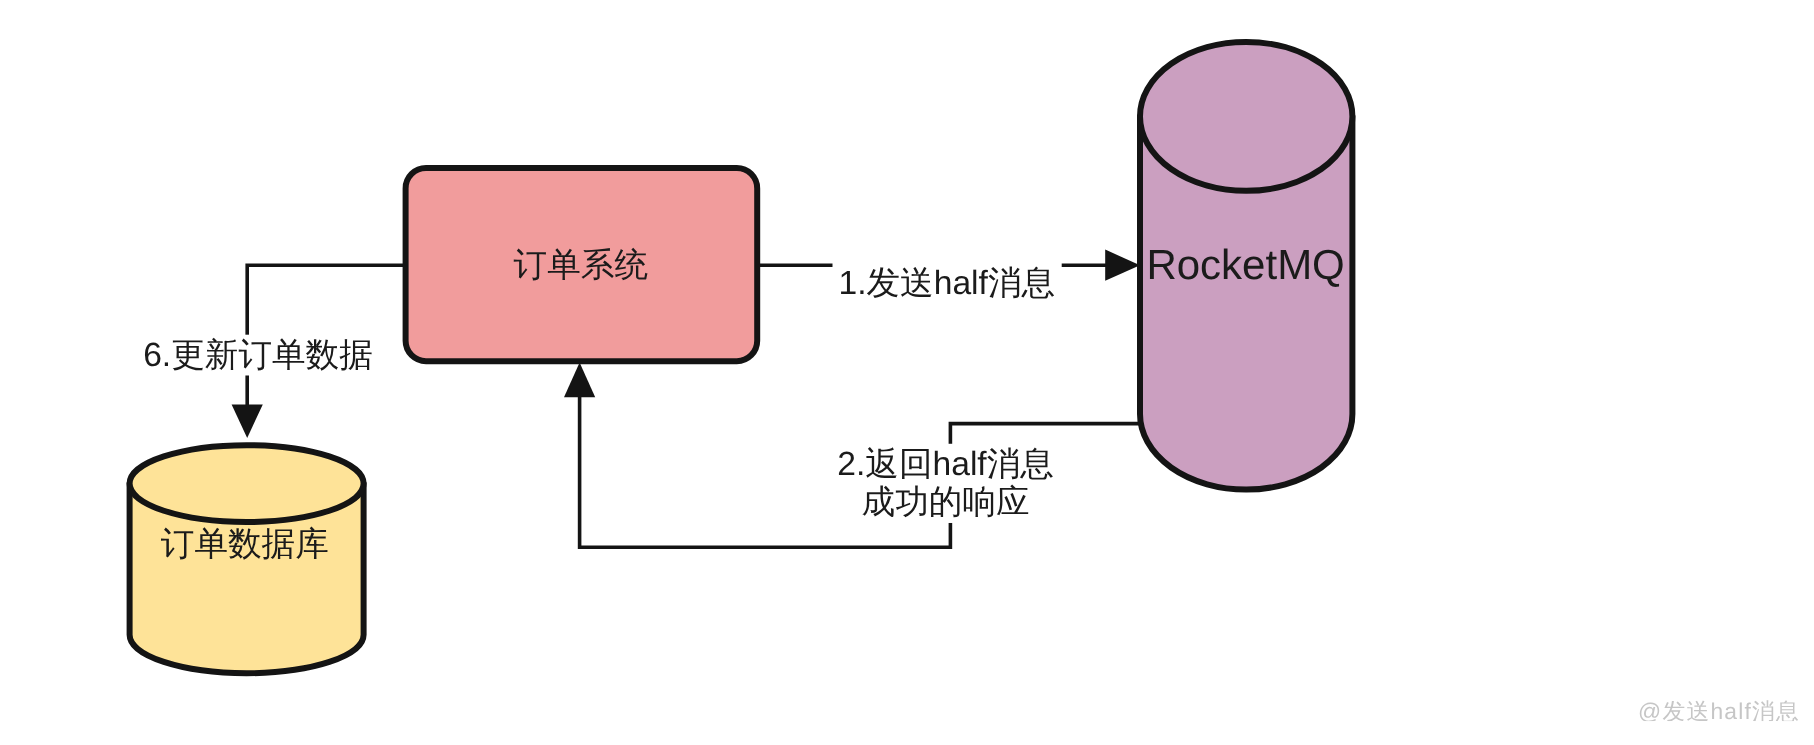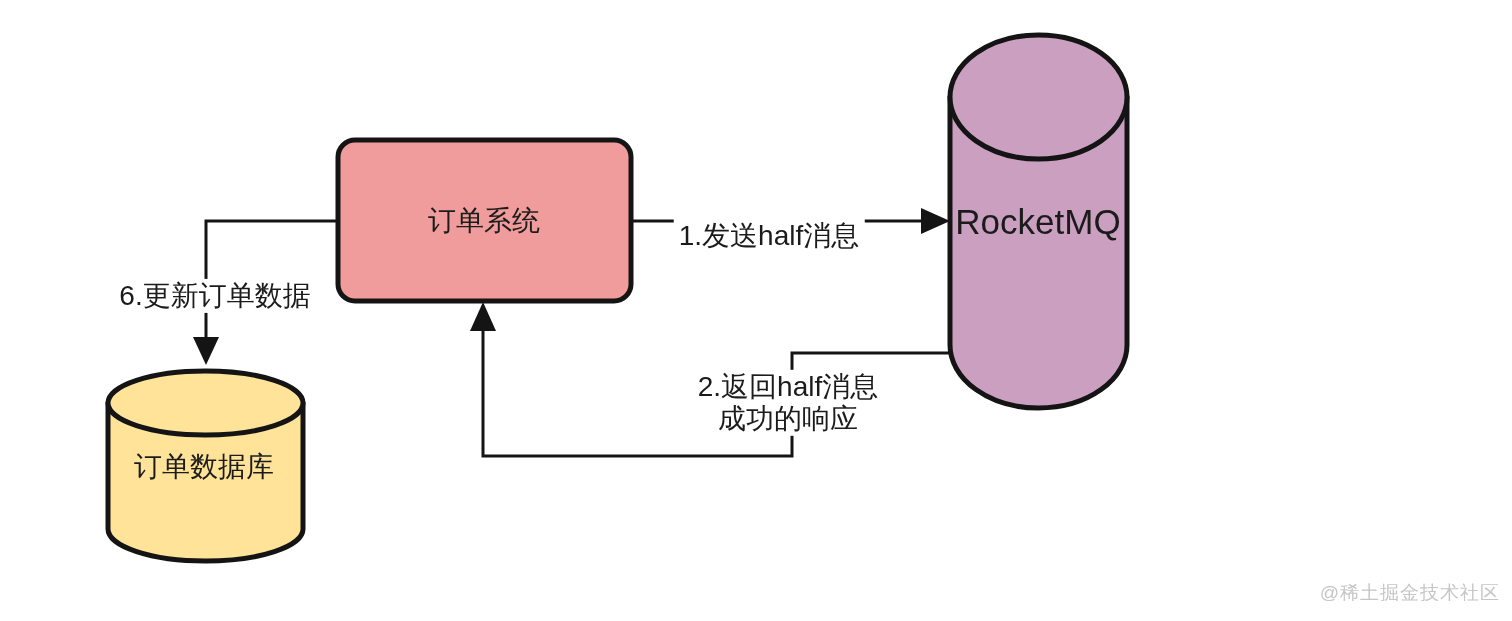--- a/index.html
+++ b/index.html
@@ -70,26 +70,26 @@
     <g>
       <path d="M 108 403 L 108 529 A 97.5 32 0 0 0 303 529 L 303 403 Z" stroke="#141414" stroke-width="5" stroke-linejoin="round" fill="#fee398"></path>
       <ellipse cx="205.5" cy="403" rx="97.5" ry="32" stroke="#141414" stroke-width="5" fill="#fee398"></ellipse>
     </g>
   </svg>
 
   <div class="label node-label" style="left:484px; top:221px;">订单系统</div>
 
   <div class="label node-label rocketmq-label" style="left:1038px; top:222px;">RocketMQ</div>
 
-  <div class="label node-label" style="left:204px; top:467px;">订单数据库</div>
+  <div class="label node-label" style="left:204px; top:454px;">订单数据库</div>
 
-  <div class="label edge-label" style="left:769px; top:236px;">1.发送half消息</div>
+  <div class="label edge-label" style="left:789px; top:236px;">1.发送half消息</div>
 
   <div class="label edge-label" style="left:788px; top:403px;">
     <div>2.返回half消息</div>
     <div>成功的响应</div>
   </div>
 
   <div class="label edge-label" style="left:215px; top:296px;">6.更新订单数据</div>
 
-  <div class="watermark">@稀土掘金技术社区</div>
+  <div class="watermark">@发送half消息</div>
 
 </div>
 
 </body></html>

